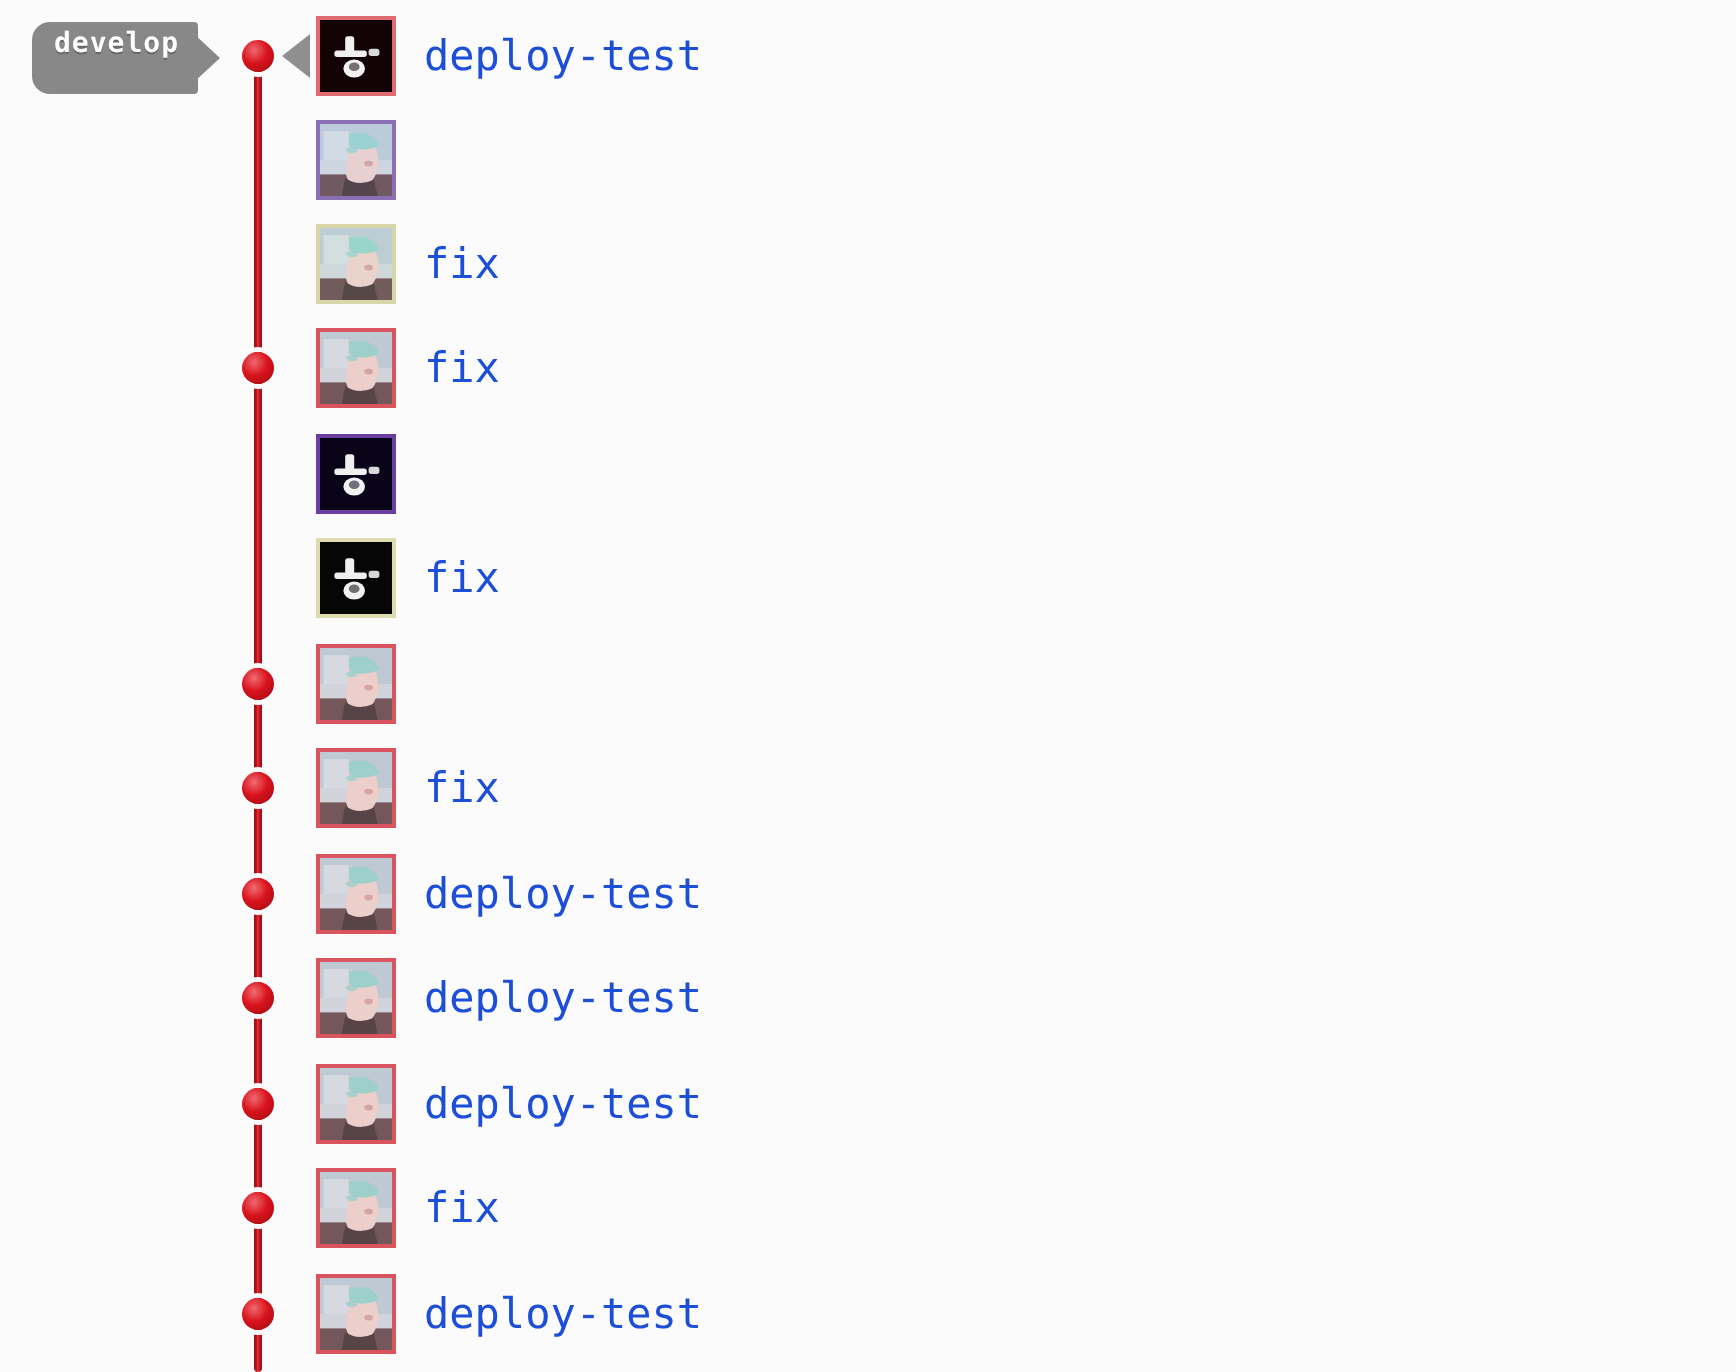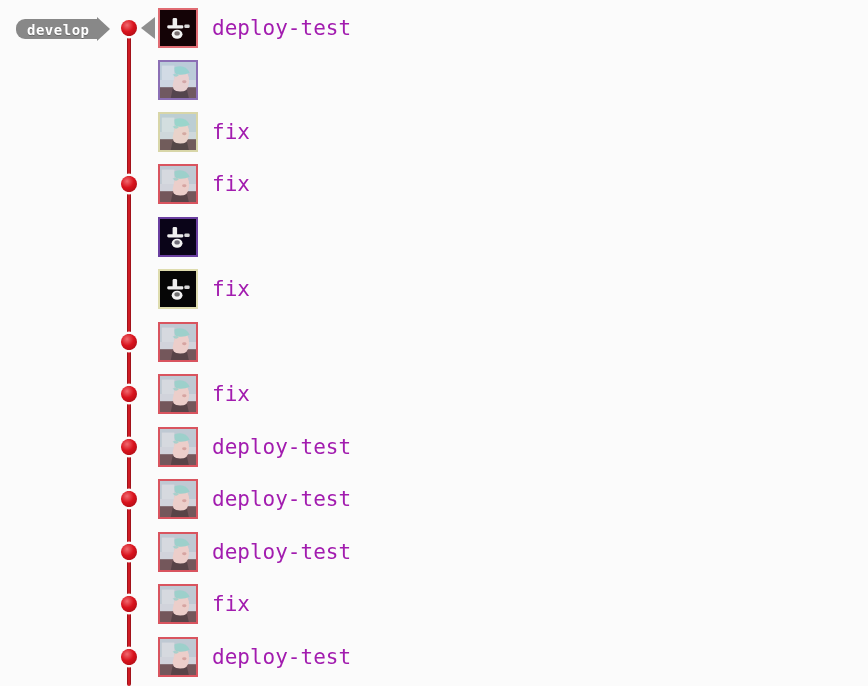--- a/index.html
+++ b/index.html
@@ -56,21 +56,21 @@
     align-items: center;
     pointer-events: auto;
   }
   .tag-body {
     background: #888888;
     color: #ffffff;
     font-family: "DejaVu Sans Mono", "Liberation Mono", monospace;
     font-size: 14px;
     font-weight: bold;
     letter-spacing: 0.5px;
-    padding: 3px 9px 0 11px;
+    padding: 3px 9px 16px 11px;
     border-radius: 9px 2px 2px 9px;
     line-height: 17px;
     text-shadow: 0 1px 0 rgba(0,0,0,0.25);
   }
   .tag-arrow {
     width: 0;
     height: 0;
     border-top: 12px solid transparent;
     border-bottom: 12px solid transparent;
     border-left: 13px solid #888888;
@@ -110,21 +110,21 @@
     position: relative;
     overflow: hidden;
     image-rendering: pixelated;
   }
   .avatar svg { display: block; width: 100%; height: 100%; }
 
   .commit-msg {
     margin-left: 14px;
     font-family: "DejaVu Sans Mono", "Liberation Mono", monospace;
     font-size: 21px;
-    color: #a21caf;
+    color: #1d4ed8;
     white-space: nowrap;
     letter-spacing: 0px;
   }
 </style>
 </head>
 <body>
 
 <div id="graph-lane">
   <div class="graph-line"></div>
   <div id="dots">

